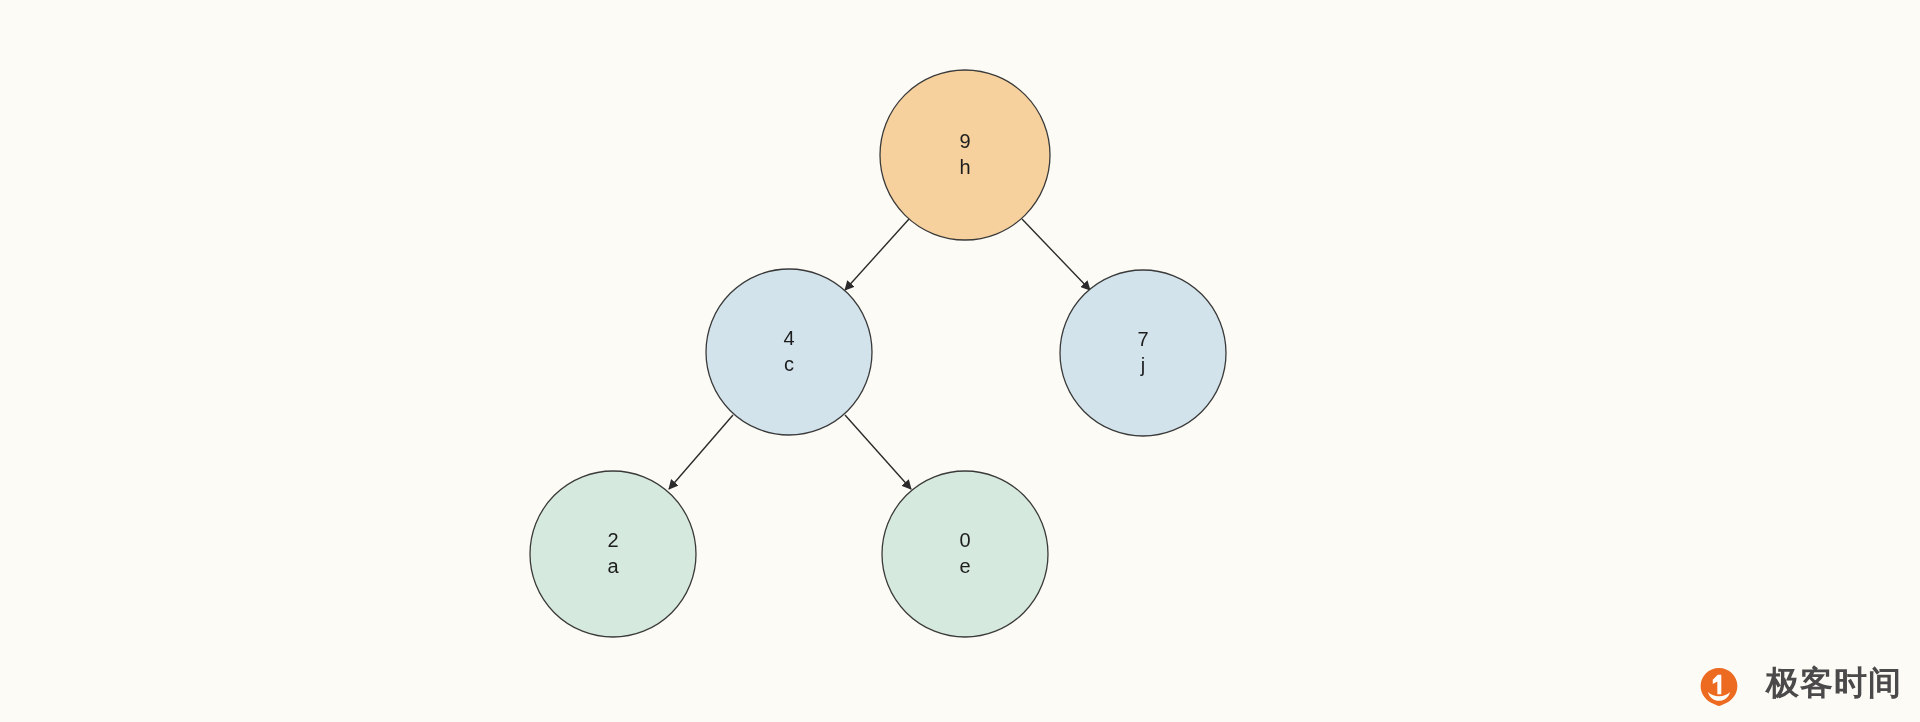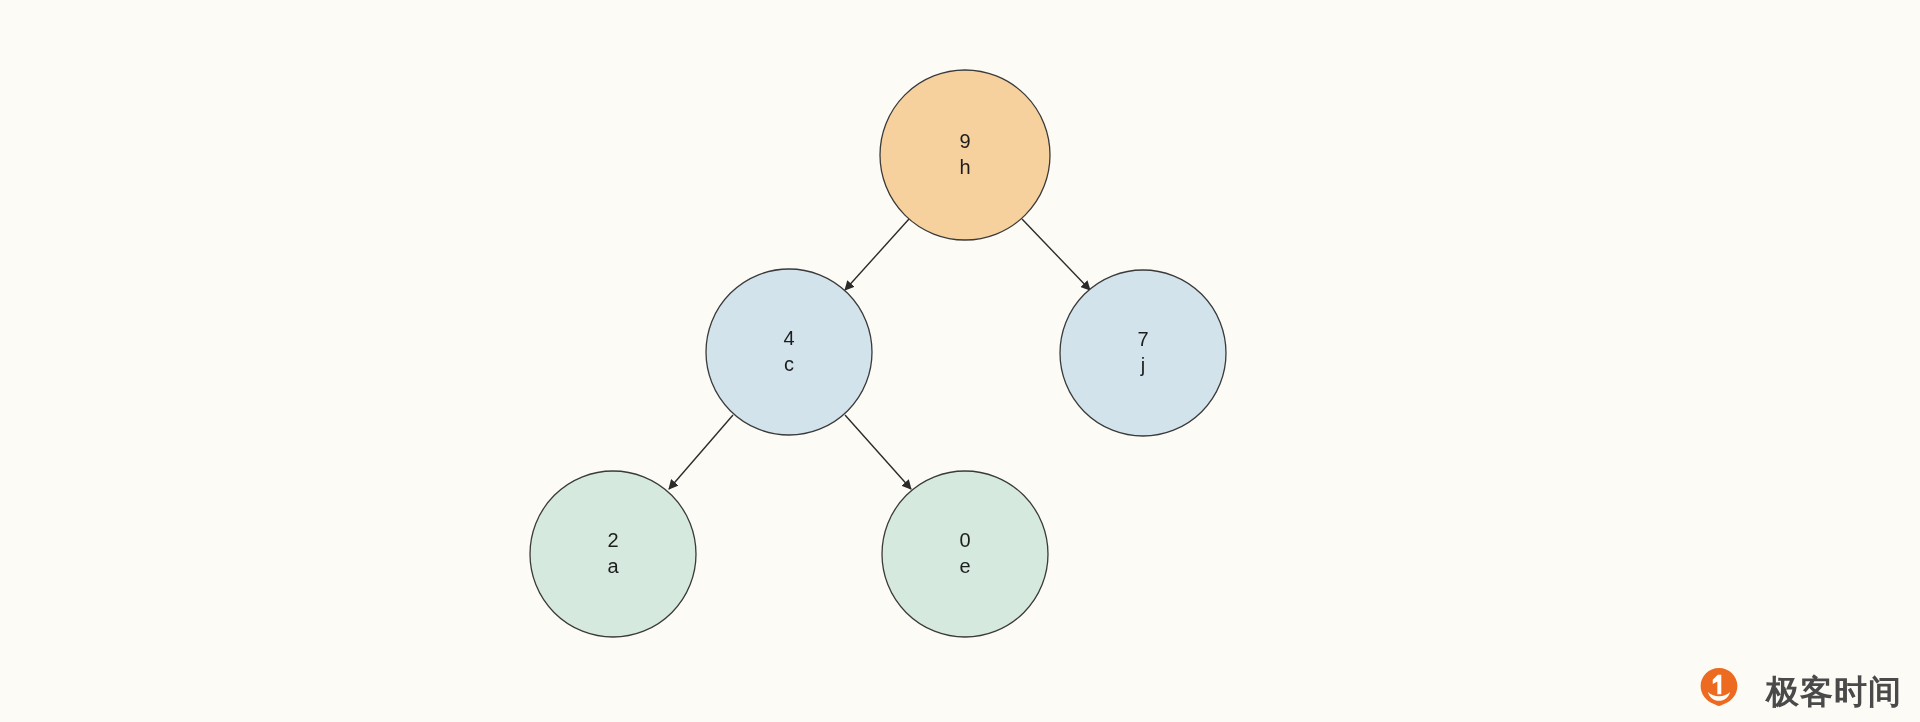--- a/index.html
+++ b/index.html
@@ -43,21 +43,21 @@
   .node-circle {
     stroke: #3a3a3a;
     stroke-width: 1.3;
   }
   
   #watermark {
     position: absolute;
     right: 18px;
     bottom: 14px;
     display: flex;
-    align-items: flex-end;
+    align-items: flex-start;
     gap: 26px;
     user-select: none;
   }
   #watermark .wm-text {
     font-family: "DejaVu Sans", "Liberation Sans", sans-serif;
     font-size: 33px;
     font-weight: 700;
     color: #4a4a4a;
     letter-spacing: 1px;
     line-height: 1;

